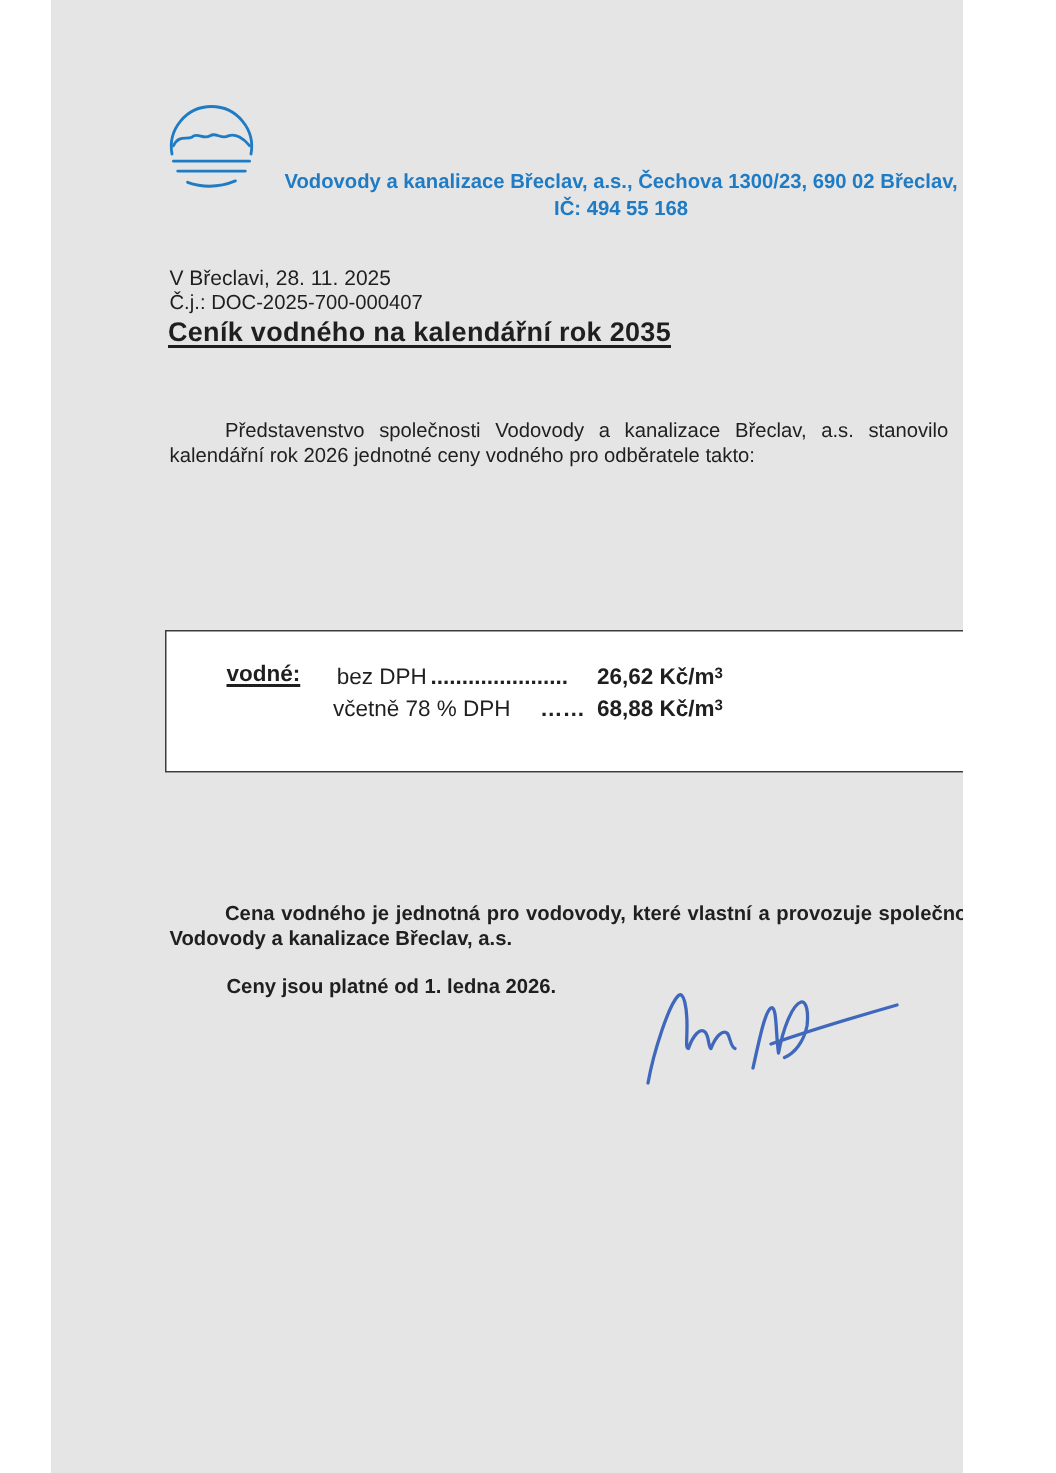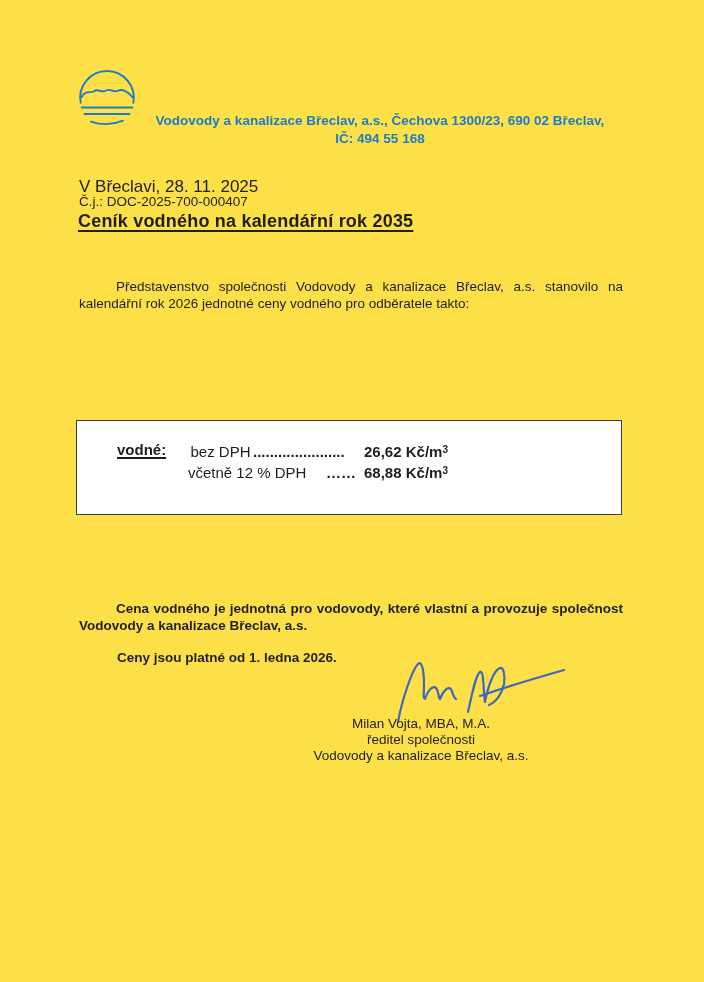--- a/index.html
+++ b/index.html
@@ -1,32 +1,33 @@
 <!DOCTYPE html>
 <html lang="cs"><head>
 <meta charset="utf-8">
 <style>
   html,body{margin:0;padding:0;background:#ffffff;}
   .page{
     position:relative;
-    width:704px;height:982px;
-    background:#fde047;
+    width:608px;height:982px;
+    background:#e5e5e5;
     font-family:"Liberation Sans","DejaVu Sans",sans-serif;
     color:#1f1f1f;
     overflow:hidden;
+    margin-left:34px;
   }
   
   .logo{position:absolute;left:76px;top:68px;width:62px;height:62px;}
   .header-text{
     position:absolute;left:120px;top:112px;width:520px;
     text-align:center;font-weight:bold;font-size:13.5px;line-height:18px;
     color:#1e7bc4;
   }
   
-  .place-date{position:absolute;left:79px;top:177px;font-size:17px;}
+  .place-date{position:absolute;left:79px;top:177px;font-size:14px;}
   .ref-number{position:absolute;left:79px;top:194px;font-size:13.5px;}
   .doc-title{
     position:absolute;left:78px;top:211px;
     font-size:18px;font-weight:bold;letter-spacing:.2px;
     text-decoration:underline;text-decoration-thickness:2px;text-underline-offset:3px;
   }
   
   .para{position:absolute;left:79px;width:544px;margin:0;
     font-size:13.5px;line-height:17px;text-align:justify;text-indent:37px;}
   .para1{top:278px;}
@@ -88,34 +89,29 @@
   <p class="para para1">Představenstvo společnosti Vodovody a kanalizace Břeclav, a.s. stanovilo na kalendářní rok 2026 jednotné ceny vodného pro odběratele takto:</p>
 
 
   <div class="price-box">
     <span class="vodne">vodné:</span>
     <div class="price-lines">
       <div class="price-line">
         <span class="pname pname-a">bez DPH</span><span class="pdots pdots-a">......................</span><span class="pval"><span>26,62 Kč/m</span><sup>3</sup></span>
       </div>
       <div class="price-line">
-        <span class="pname pname-b">včetně 12 % DPH</span><span class="pdots pdots-b">……</span><span class="pval"><span>68,88 Kč/m</span><sup>3</sup></span>
+        <span class="pname pname-b">včetně 78 % DPH</span><span class="pdots pdots-b">……</span><span class="pval"><span>68,88 Kč/m</span><sup>3</sup></span>
       </div>
     </div>
   </div>
 
   <p class="para para2">Cena vodného je jednotná pro vodovody, které vlastní a provozuje společnost Vodovody a kanalizace Břeclav, a.s.</p>
 
   <div class="validity">Ceny jsou platné od 1. ledna 2026.</div>
 
   <svg class="signature-svg" viewBox="0 0 180 68" fill="none" stroke="#3f68bd" stroke-width="2.2" stroke-linecap="round" stroke-linejoin="round">
     <path d="M10,66 C14,44 24,14 30,8 C34,4 36,16 36,28 C36,38 35,43 37,43 C40,34 45,29 48,32 C51,35 50,42 52,43 C55,35 60,30 63,33 C65,36 65,42 68,43"></path>
     <path d="M80,56 C84,38 88,18 92,16 C96,14 95,32 97,46 C100,30 106,14 112,12 C116,11 117,20 116,28 C114,38 108,46 101,49"></path>
     <path d="M92,40 C115,32 148,22 176,14"></path>
   </svg>
 
-  <div class="sig-block">
-    <div>Milan Vojta, MBA, M.A.</div>
-    <div>ředitel společnosti</div>
-    <div>Vodovody a kanalizace Břeclav, a.s.</div>
-  </div>
 
 </div>
 
 </body></html>

